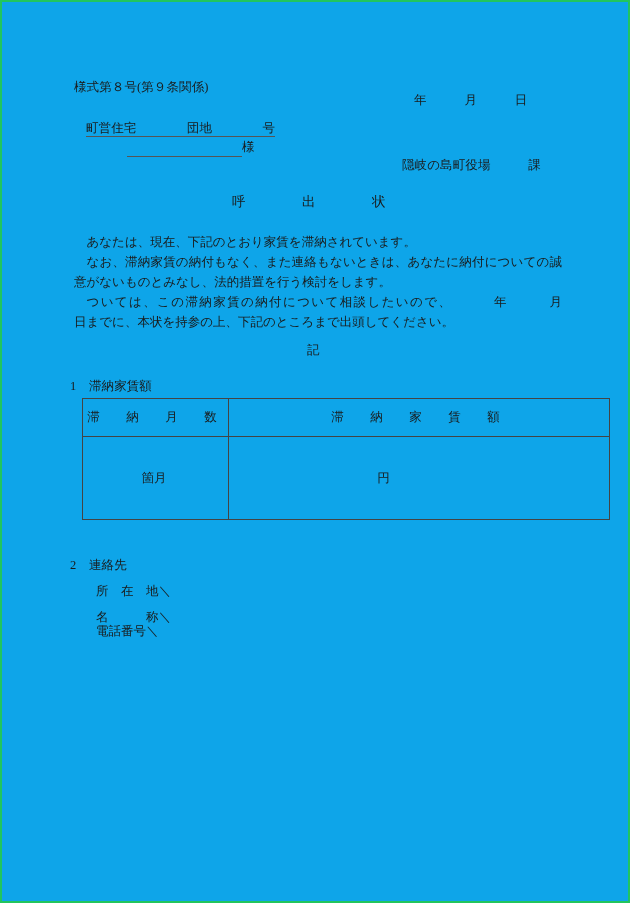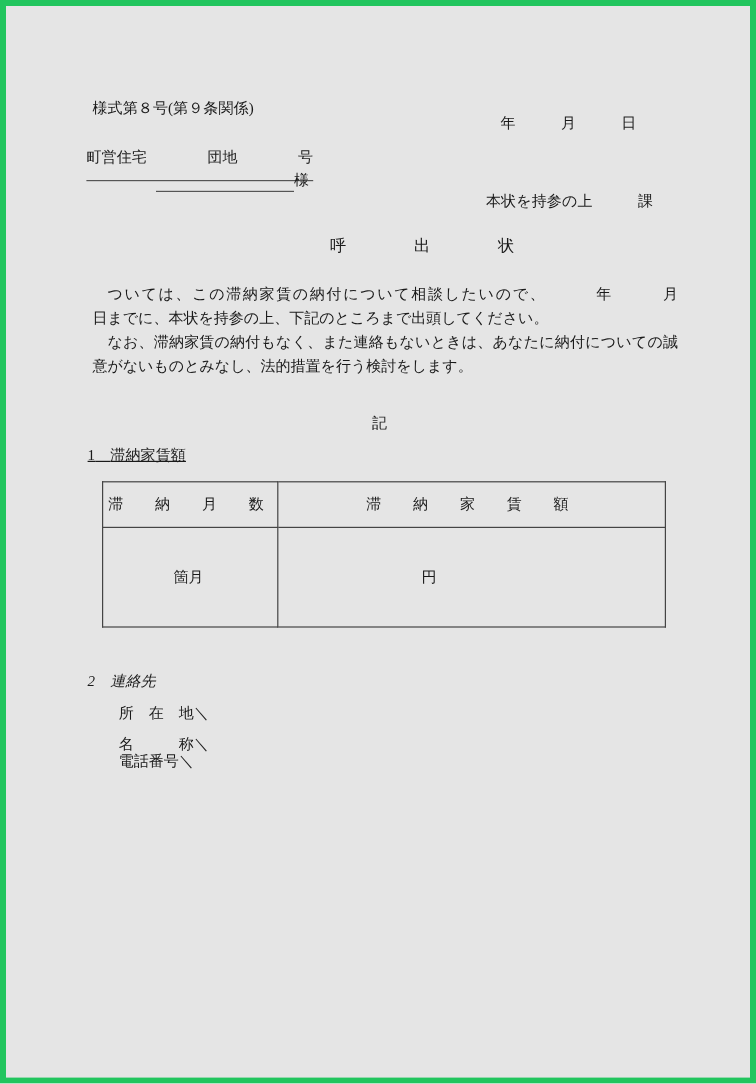--- a/index.html
+++ b/index.html
@@ -8,43 +8,43 @@
     background: #ffffff;
   }
   body {
     font-family: "Liberation Serif", "DejaVu Serif", serif;
     color: #1a1a1a;
   }
   #page {
     position: relative;
     width: 630px;
     height: 903px;
-    background: #e5e5e5;
-    border: 5px solid #22c55e;
+    background: #0ea5e9;
+    border: 2px solid #22c55e;
     box-sizing: border-box;
     overflow: hidden;
   }
   .abs { position: absolute; white-space: pre; }
   .doc-text {
     font-size: 12.5px;
     line-height: 1;
     letter-spacing: 0.1px;
   }
 
   
   #form-id { left: 72px; top: 79px; }
 
   
   #date-top { left: 412px; top: 92px; }
 
   
   #addressee-line1 {
-    left: 67px; top: 120px;
+    left: 84px; top: 120px;
     border-bottom: 1px solid #555;
-    padding-bottom: 12px;
+    padding-bottom: 1px;
   }
   #addressee-line2 {
     left: 125px; top: 139px;
   }
   #addressee-rule {
     left: 125px; top: 154px;
     width: 115px; height: 0;
     border-bottom: 1px solid #555;
   }
   #addressee-hon {
@@ -52,21 +52,20 @@
   }
 
   
   #issuer { left: 400px; top: 157px; }
 
   
   #doc-title {
     left: 230px; top: 193px;
     font-size: 13.5px;
     letter-spacing: 0.5px;
-    margin-left: 40px;
   }
 
   
   #body-block {
     position: absolute;
     left: 72px; top: 230px;
     width: 488px;
   }
   #body-block p {
     margin: 0 0 0 0;
@@ -74,27 +73,27 @@
     line-height: 20px;
     text-align: justify;
     text-justify: inter-character;
   }
   .indent { text-indent: 1em; }
 
   
   #ki-mark { left: 305px; top: 342px; }
 
   
-  #sec1-label { left: 68px; top: 368px; text-decoration: underline; }
+  #sec1-label { left: 68px; top: 378px; }
 
   
   #arrears-table {
     position: absolute;
     left: 80px; top: 396px;
-    width: 470px;
+    width: 528px;
     border-collapse: collapse;
     table-layout: fixed;
   }
   #arrears-table th, #arrears-table td {
     border: 1px solid #444;
     font-weight: normal;
     font-size: 12.5px;
     text-align: center;
     vertical-align: middle;
   }
@@ -102,21 +101,21 @@
   #arrears-table td { height: 80px; text-align: center; }
   .col-months { width: 143px; }
   .cell-months-val { padding-right: 4px; }
   .cell-amount-val { padding-right: 72px; }
   .hdr-spaced { letter-spacing: 7px; }
 
   
   #table-note { left: 100px; top: 527px; }
 
   
-  #sec2-label { left: 68px; top: 557px; font-style: italic; }
+  #sec2-label { left: 68px; top: 557px; }
   .contact-row { left: 94px; }
   #contact-addr { top: 583px; }
   #contact-name { top: 609px; }
   #contact-tel  { top: 623px; }
   .contact-label { letter-spacing: 0; }
   .slash-mark { letter-spacing: 0; }
 </style>
 </head>
 <body>
 
@@ -127,27 +126,28 @@
   <div class="abs doc-text" id="date-top">年　　　月　　　日</div>
 
   <div class="abs doc-text" id="addressee-line1">町営住宅　　　　団地　　　　号</div>
 
   <div class="abs doc-text" id="addressee-line2">　　　　　　　　</div>
 
   <div class="abs" id="addressee-rule"></div>
 
   <div class="abs doc-text" id="addressee-hon">様</div>
 
-  <div class="abs doc-text" id="issuer">本状を持参の上　　　課</div>
+  <div class="abs doc-text" id="issuer">隠岐の島町役場　　　課</div>
 
   <div class="abs doc-text" id="doc-title">呼　　　　出　　　　状</div>
 
   <div id="body-block">
+    <p class="indent">あなたは、現在、下記のとおり家賃を滞納されています。</p>
+    <p class="indent">なお、滞納家賃の納付もなく、また連絡もないときは、あなたに納付についての誠意がないものとみなし、法的措置を行う検討をします。</p>
     <p class="indent">ついては、この滞納家賃の納付について相談したいので、　　　年　　　月　　　日までに、本状を持参の上、下記のところまで出頭してください。</p>
-    <p class="indent">なお、滞納家賃の納付もなく、また連絡もないときは、あなたに納付についての誠意がないものとみなし、法的措置を行う検討をします。</p>
   </div>
 
   <div class="abs doc-text" id="ki-mark">記</div>
 
   <div class="abs doc-text" id="sec1-label"><span>1</span><span>　</span><span>滞納家賃額</span></div>
 
   <table id="arrears-table">
     <thead>
       <tr>
         <th class="col-months hdr-spaced">滞　納　月　数</th>

